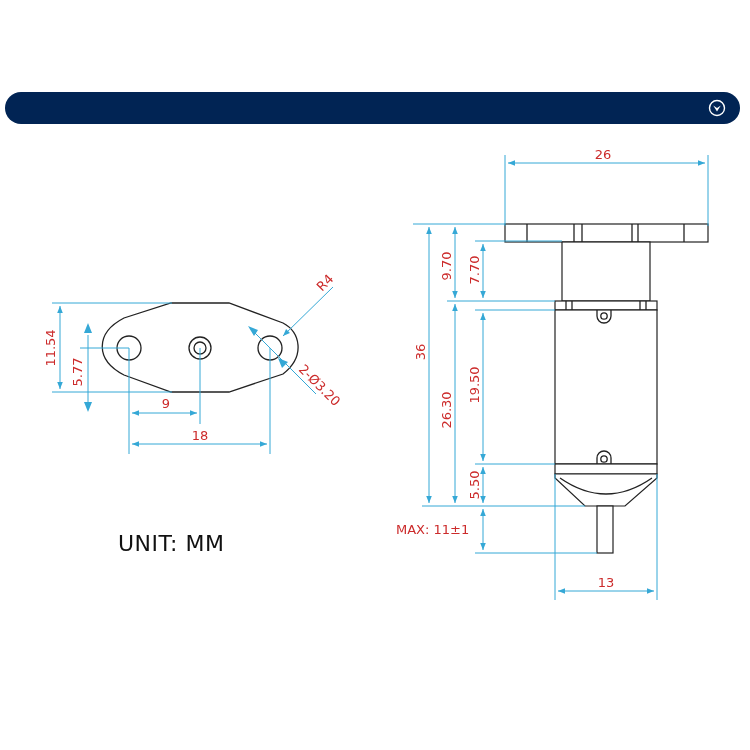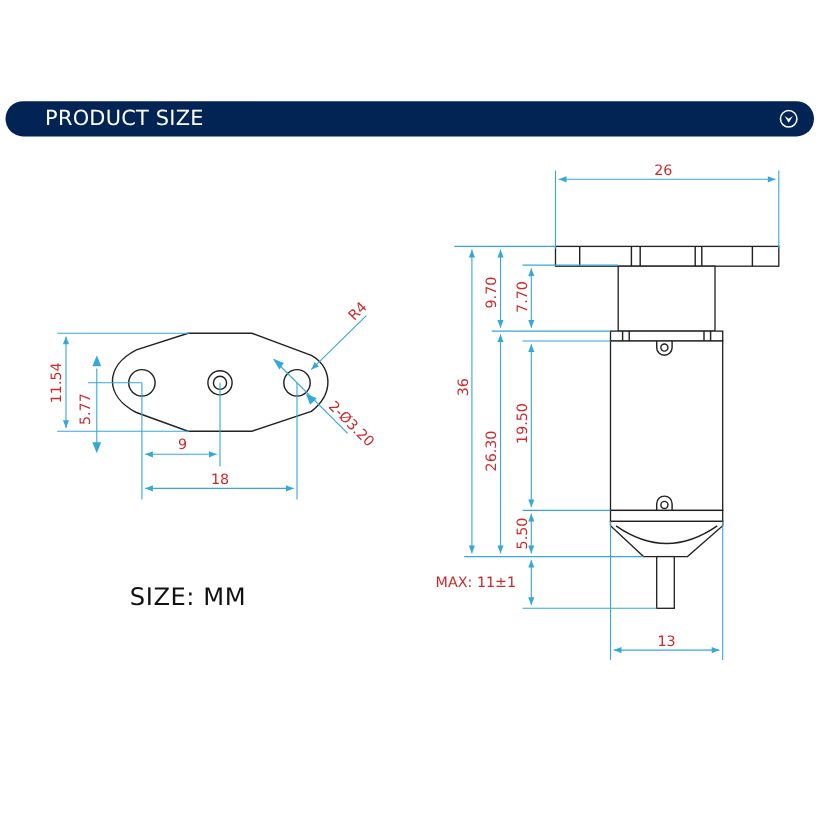--- a/index.html
+++ b/index.html
@@ -12,21 +12,20 @@
   .dim { fill:#cc2b2b; font-family:"DejaVu Sans", sans-serif; font-size:13px; }
   .bl { stroke:#35a8d6; stroke-width:1; fill:none; }
   .arr { fill:#35a8d6; }
   .part { stroke:#222; stroke-width:1.3; fill:none; }
   .partfill { stroke:#222; stroke-width:1.2; fill:#fff; }
 </style>
 </head>
 <body>
 
 <div class="banner">
-  <span class="banner-title">PRODUCT SIZE</span>
   <svg class="banner-icon" viewBox="0 0 18 18">
     <circle cx="9" cy="9" r="7.5" fill="none" stroke="#fff" stroke-width="1.4"></circle>
     <path d="M5.2 6.5 L9 12.5 L12.8 6.5 L9 9 Z" fill="#fff"></path>
   </svg>
 </div>
 
 <svg class="drawing" width="750" height="750" viewBox="0 0 750 750">
   <defs>
     <marker id="ah" viewBox="0 0 10 10" refX="10" refY="5" markerWidth="9" markerHeight="7" orient="auto-start-reverse">
       <path d="M0,1 L10,5 L0,9 Z" fill="#35a8d6"></path>
@@ -137,13 +136,13 @@
     <text class="dim" transform="translate(479,485) rotate(-90)" text-anchor="middle">5.50</text>
 
     <line class="bl" x1="483" y1="509" x2="483" y2="550" marker-start="url(#ah)" marker-end="url(#ah)"></line>
     <text class="dim" x="396" y="534">MAX: 11±1</text>
 
     <line class="bl" x1="558" y1="591" x2="654" y2="591" marker-start="url(#ah)" marker-end="url(#ah)"></line>
     <text class="dim" x="606" y="587" text-anchor="middle">13</text>
   </g>
 </svg>
 
-<div class="unit">SIZE: MM</div>
+<div class="unit">UNIT: MM</div>
 
 </body></html>

